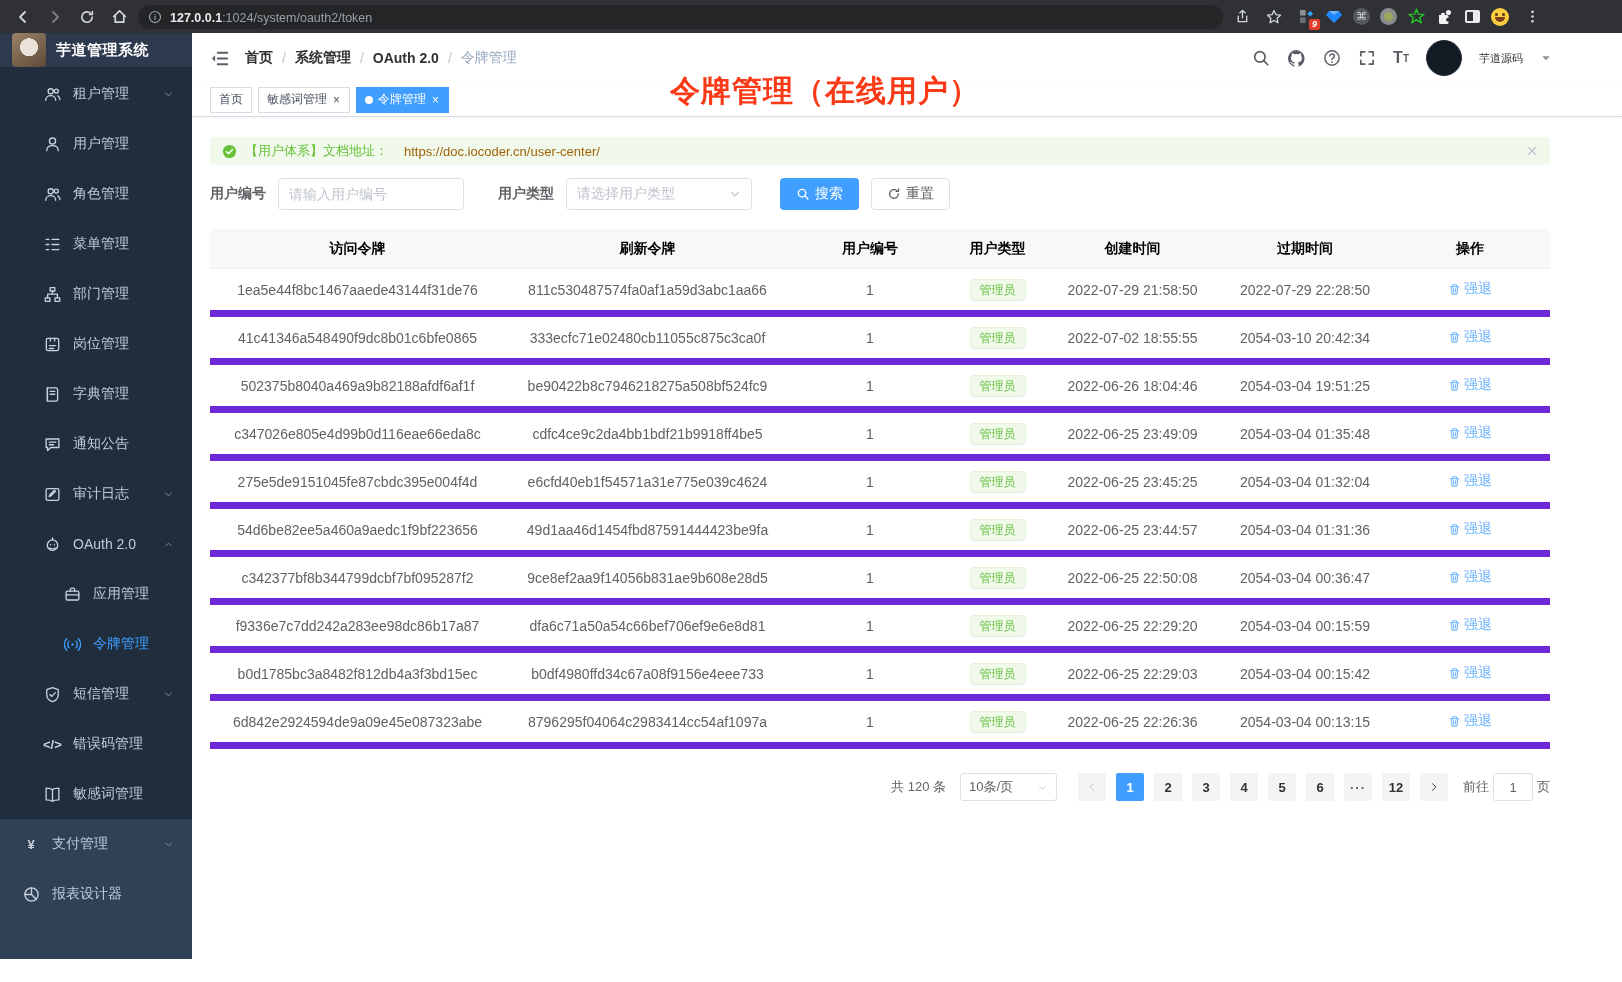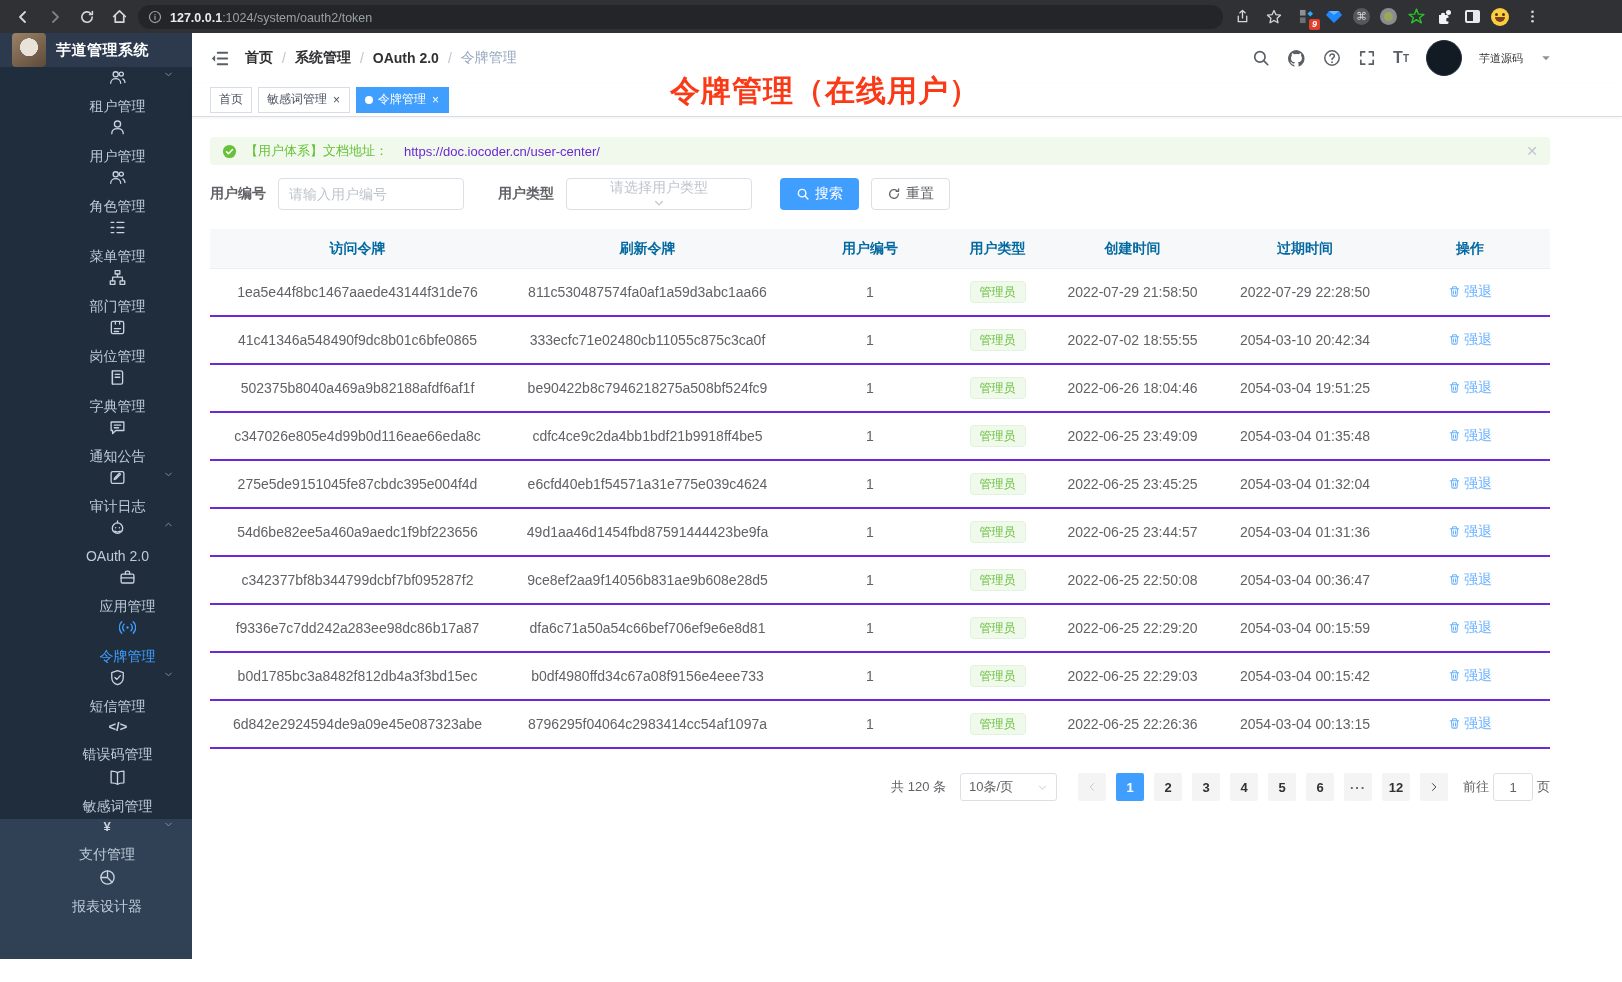--- a/index.html
+++ b/index.html
@@ -32,21 +32,21 @@
   
   .app { flex:1; display:flex; min-height:0; }
   .sidebar { width:192px; background:#1f2d3d; display:flex; flex-direction:column; flex-shrink:0; }
   .logo { height:57px; background:#2d3a4d; display:flex; align-items:center; padding:0 12px; gap:10px; cursor:pointer; }
   .logo-img { width:34px; height:34px; border-radius:4px; background:
       radial-gradient(circle at 50% 42%, #e8e2d8 0 34%, transparent 35%),
       linear-gradient(145deg,#9b8268,#5d4a39); flex-shrink:0; }
   .logo-title { color:#fff; font-size:15px; font-weight:700; letter-spacing:.5px; }
   .menu { flex:1; background:#1f2d3d; padding-top:2px; }
   .menu-bottom { background:#304156; padding-bottom:40px; }
-  .mitem { height:50px; display:flex; align-items:center; gap:12px; color:#bfcbd9; font-size:14px; position:relative; cursor:pointer;flex-direction:column; }
+  .mitem { height:50px; display:flex; align-items:center; gap:12px; color:#bfcbd9; font-size:14px; position:relative; cursor:pointer; }
   .mitem .micon { width:18px; display:flex; justify-content:center; color:#c9d2dd; }
   .mitem .mtext-icon { font-size:13px; font-weight:700; color:#c9d2dd; width:18px; text-align:center; }
   .mitem.lvl0 { padding-left:22px; }
   .mitem.lvl1 { padding-left:43px; }
   .mitem.lvl2 { padding-left:63px; }
   .mitem.active, .mitem.active .micon, .mitem.active .mtext-icon { color:#409eff; }
   .marrow { position:absolute; right:18px; color:#8f9bab; display:flex; }
   .marrow.up { transform:rotate(180deg); }
 
   
@@ -71,42 +71,42 @@
   .tag.active { background:#409eff; border-color:#409eff; color:#fff; }
   .tag.active .dot { display:inline-block; }
   .tag .x { font-size:12px; line-height:1; padding:0 1px; }
 
   .annotation { position:absolute; top:38px; left:478px; font-size:30px; font-weight:600; color:#fa3a17; letter-spacing:1px; z-index:6; white-space:nowrap; }
 
   
   .content { padding:20px 0 0 18px; }
   .inner { width:1340px; }
   .alert { height:28px; background:#f0f9eb; border-radius:4px; display:flex; align-items:center; padding:0 12px; gap:8px; font-size:13px; color:#67c23a; }
-  .alert a { color:#6d28d9; text-decoration:none;padding-left:8px; }
+  .alert a { color:#a16207; text-decoration:none;padding-left:8px; }
   .alert .spacer { flex:1; }
   .alert .close { color:#c0c4cc; font-size:14px; cursor:pointer; }
 
   .filters { margin-top:13px; display:flex; align-items:center; }
   .f-label { font-size:14px; font-weight:700; color:#606266; margin-right:12px; }
   .f-input, .f-select { width:186px; height:32px; border:1px solid #dcdfe6; border-radius:4px; font-size:14px; color:#606266; padding:0 10px; background:#fff; }
   .f-input::placeholder { color:#bfc4cc; }
-  .f-select { display:flex; align-items:center; justify-content:center; margin-right:28px; cursor:pointer;flex-direction:column; }
+  .f-select { display:flex; align-items:center; justify-content:space-between; margin-right:28px; cursor:pointer; }
   .f-select .ph { color:#bfc4cc; }
   .f-select .sel-caret { color:#c0c4cc; display:flex; }
   .f-input { margin-right:34px; }
   .btn { height:32px; border-radius:4px; font-size:14px; display:inline-flex; align-items:center; gap:5px; padding:0 15px; cursor:pointer; border:1px solid transparent; }
   .btn-primary { background:#409eff; color:#fff; }
   .btn-plain { background:#fff; color:#606266; border-color:#dcdfe6; margin-left:12px; }
 
   
   .table { margin-top:19px; width:1340px; font-size:14px; color:#606266; }
   .trow { display:grid; grid-template-columns:295px 285px 160px 95px 175px 170px 160px; align-items:center; }
-  .thead { background:#f7f8fa; height:40px; font-weight:700; color:#0369a1; border-bottom:1px solid #ebeef5;}
+  .thead { background:#f7f8fa; height:40px; font-weight:700; color:#000000; border-bottom:1px solid #ebeef5;}
   .tcell { text-align:center; padding:0 4px; white-space:nowrap; overflow:hidden; }
-  .tbody .trow { height:48px; border-bottom:2px solid #6d28d9; background:#fff; }
+  .tbody .trow { height:48px; border-bottom:7px solid #6d28d9; background:#fff; }
   .utag { display:inline-block; padding:0 9px; height:22px; line-height:20px; background:#f0f9eb; border:1px solid #e1f3d8; color:#67c23a; border-radius:4px; font-size:12px; }
   .act-link { color:#66b1ff; display:inline-flex; align-items:center; gap:3px; cursor:pointer; text-decoration:none; }
 
   
   .pagination { margin-top:24px; display:flex; justify-content:flex-end; align-items:center; font-size:13px; color:#606266; gap:0; }
   .pg-total { margin-right:14px; }
   .pg-sizer { width:97px; height:28px; border:1px solid #dcdfe6; border-radius:3px; display:flex; align-items:center; justify-content:space-between; padding:0 8px; color:#606266; margin-right:16px; cursor:pointer; }
   .pg-sizer .sel-caret { color:#c0c4cc; display:flex; }
   .pg-btn { min-width:28px; height:28px; background:#f4f4f5; border-radius:2px; display:inline-flex; align-items:center; justify-content:center; margin:0 5px; color:#303133; font-weight:700; cursor:pointer; padding:0 4px; }
   .pg-btn.disabled { color:#c0c4cc; cursor:default; }

